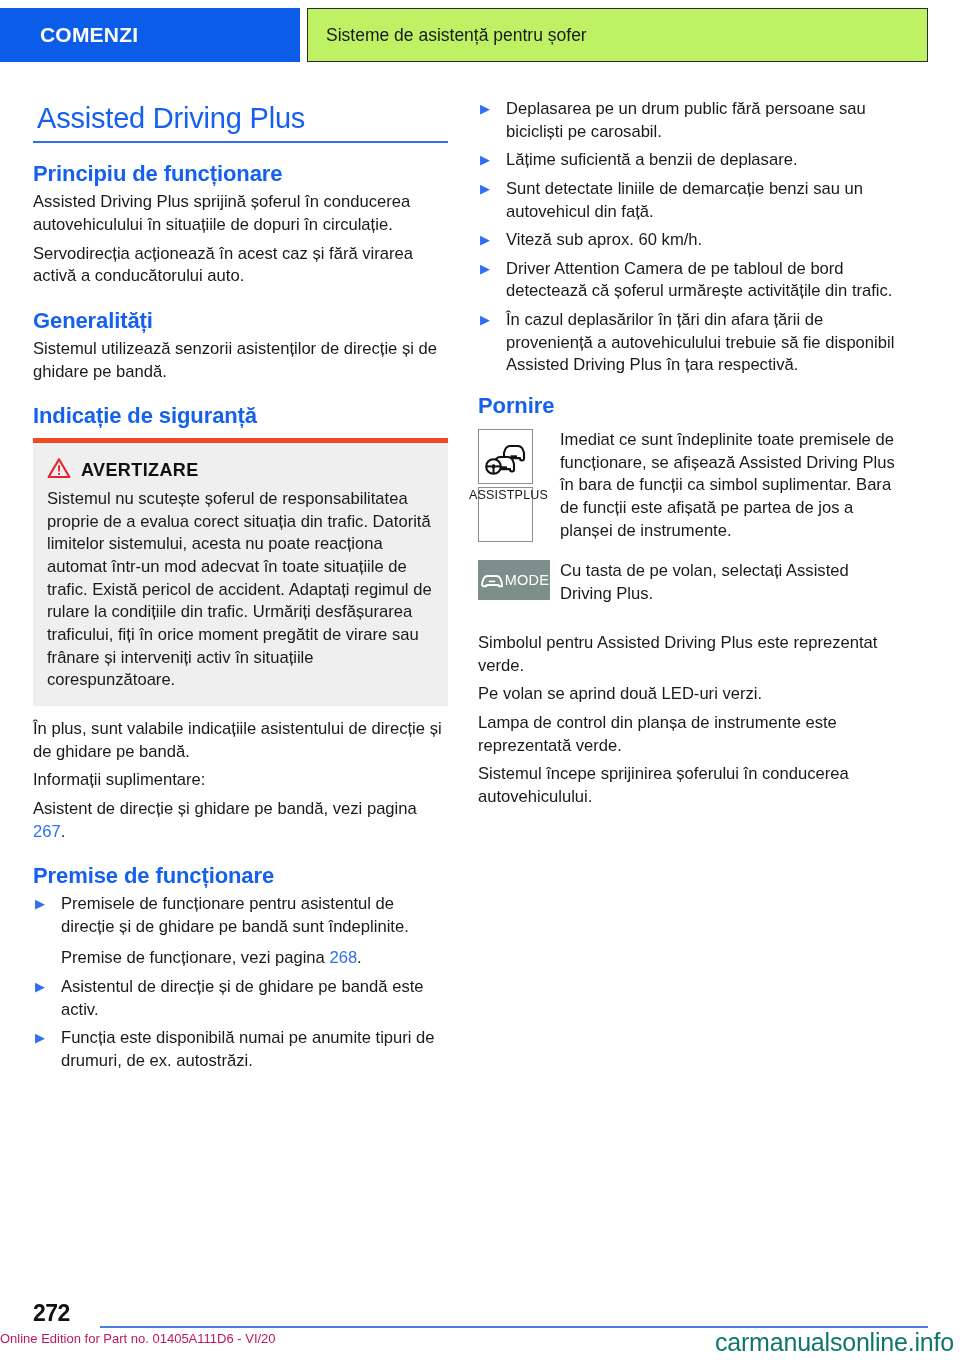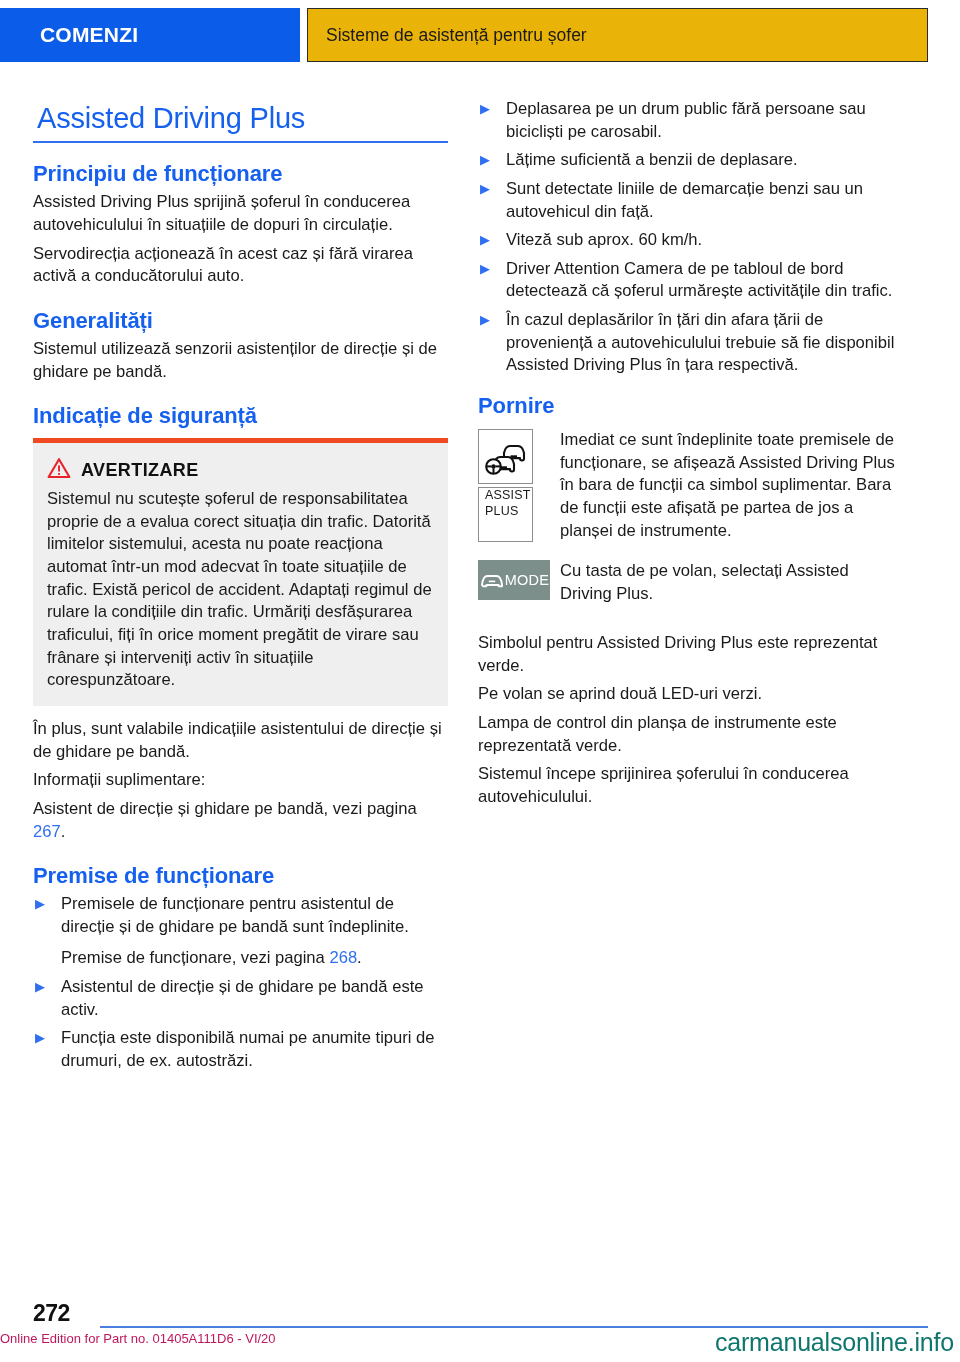--- a/index.html
+++ b/index.html
@@ -34,21 +34,21 @@
     font-size: 21px;
     font-weight: bold;
     letter-spacing: 0.2px;
     margin-left: 40px;
   }
   .header-box {
     position: absolute;
     left: 307px; top: 0;
     width: 621px; height: 54px;
     border: 1.6px solid #2b2b2b;
-    background: #eab308;
+    background: #bef264;
     display: flex;
     align-items: center;
   }
   .header-box-label {
     font-size: 17.5px;
     color: #1a1a1a;
     margin-left: 18px;
   }
 
   
@@ -166,23 +166,23 @@
   .icon-box {
     width: 55px; height: 55px;
     border: 1px solid #8d8d8d;
     background: #ffffff;
     display: flex;
     align-items: center;
     justify-content: center;
     margin-bottom: 3px;
   }
   .icon-box.assist {
-    flex-direction: column;
+    flex-direction: row;
     align-items: flex-start;
-    justify-content: flex-start;
+    justify-content: center;
     padding-left: 6px;
   }
   .assist-line {
     font-size: 12.5px;
     color: #1a1a1a;
     line-height: 1.25;
     letter-spacing: 0.2px;
   }
   .mode-box {
     width: 72px; height: 40px;

